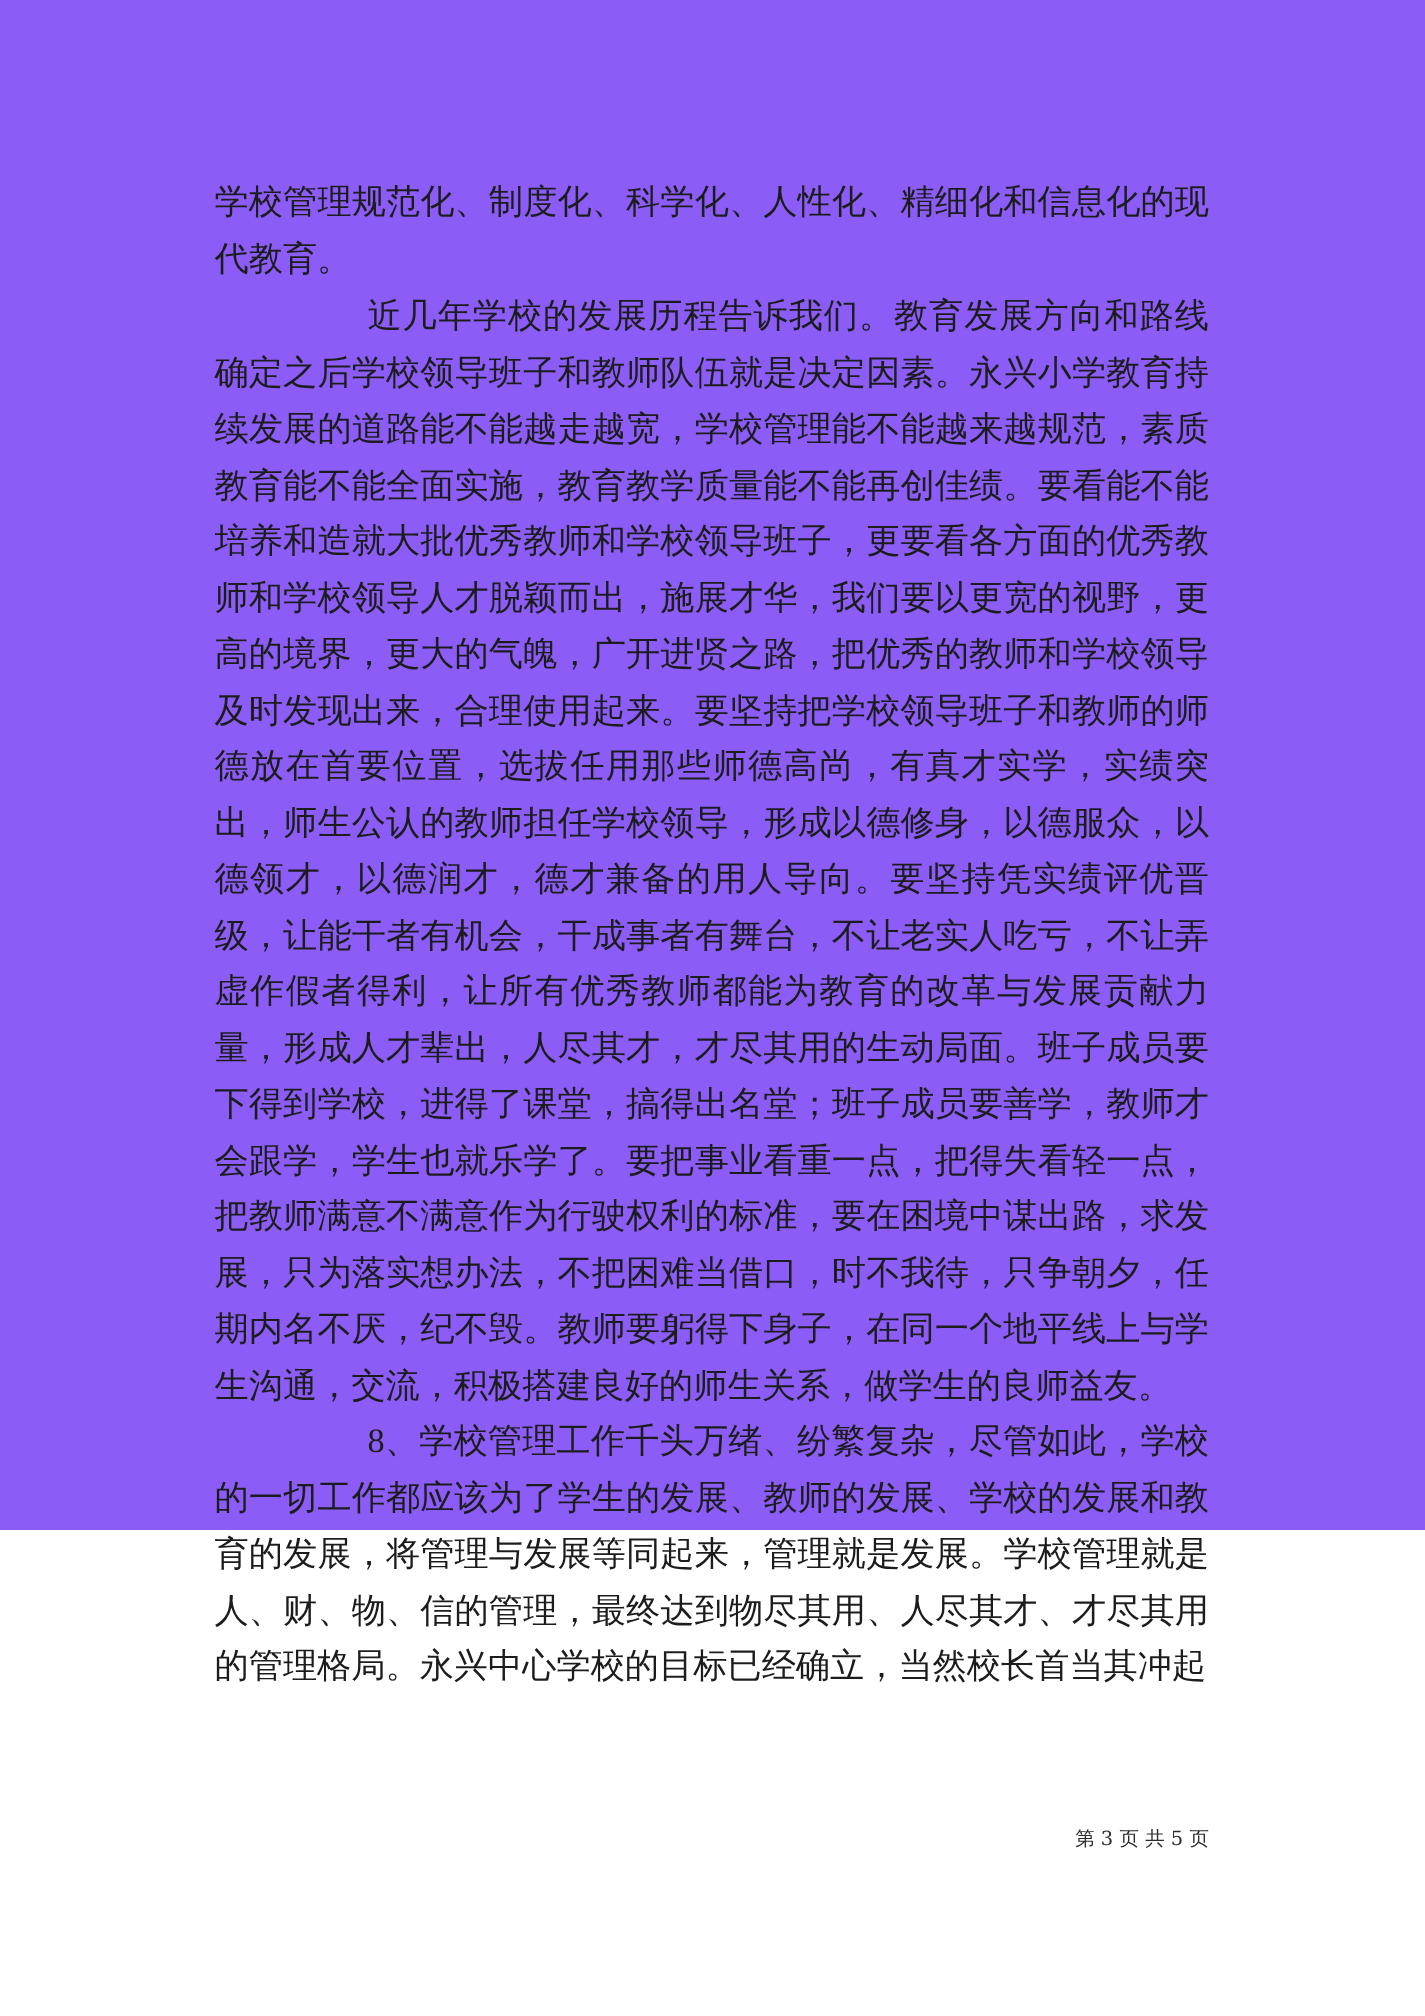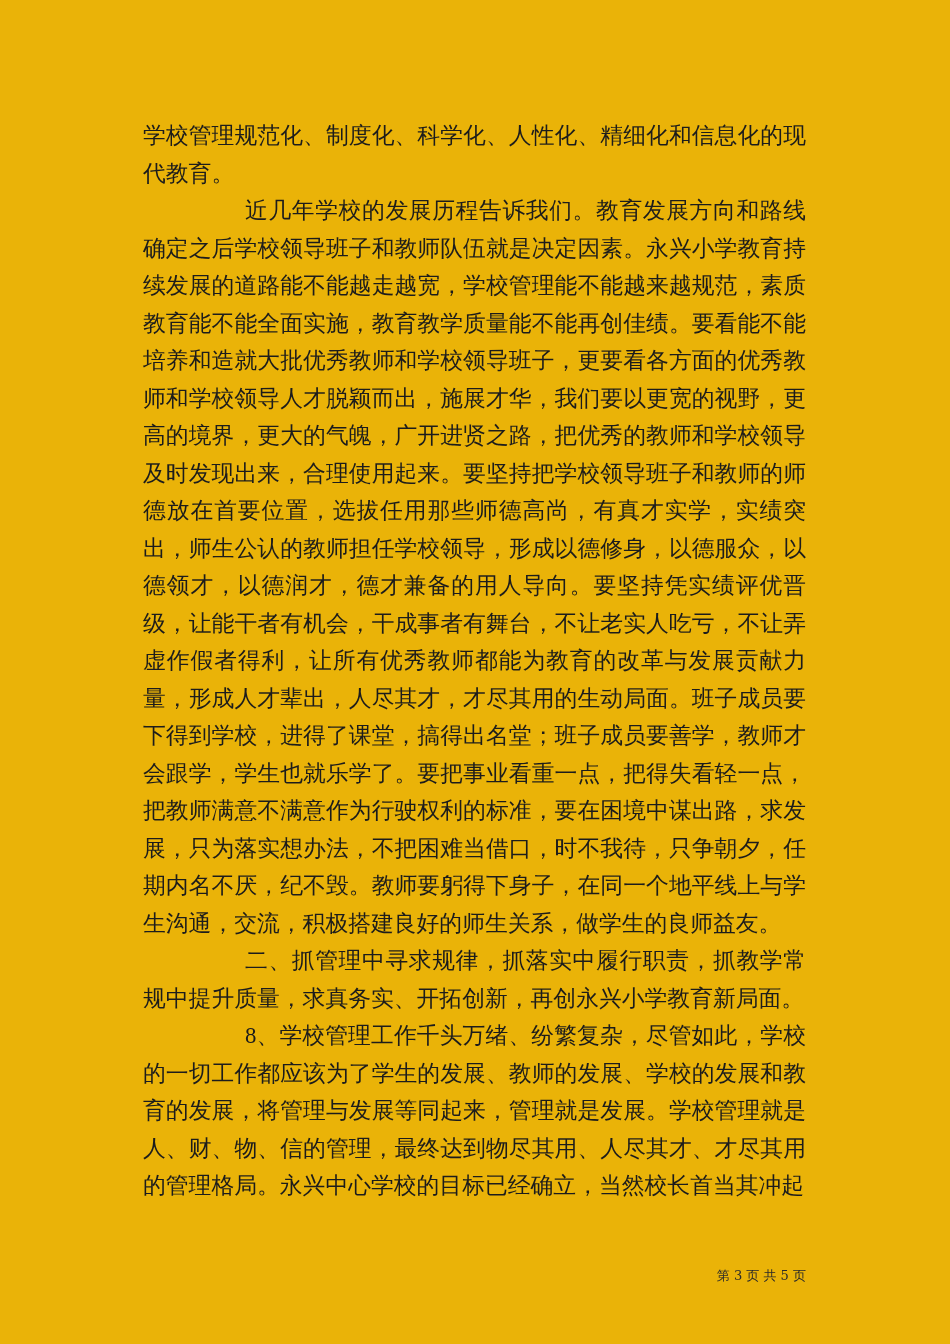--- a/index.html
+++ b/index.html
@@ -12,22 +12,22 @@
     background: #ffffff;
     position: relative;
     overflow: hidden;
     font-family: "DejaVu Serif", serif;
   }
   .doc-page {
     position: absolute;
     left: 0;
     top: 0;
     width: 950px;
-    height: 1344px;
-    background: #eab308;
+    height: 1020px;
+    background: #8b5cf6;
   }
   .doc-body {
     position: absolute;
     left: 143px;
     top: 117px;
     width: 663px;
     color: #1c1c1c;
     font-size: 22.8px;
     line-height: 37.5px;
     text-align: justify;
@@ -38,34 +38,33 @@
   .para {
     margin: 0;
     padding: 0;
   }
   .para.indent {
     text-indent: 102px;
     font-family: Liberation Serif, serif;
   }
   .page-footer {
     position: absolute;
-    top: 1266px;
+    top: 1217px;
     right: 144px;
     font-size: 13px;
     line-height: 20px;
     color: #2a2a2a;
     text-align: right;
     font-family: "DejaVu Serif", serif;
   }
 </style>
 </head>
 <body>
 
 <div class="doc-page">
   <div class="doc-body">
     <p class="para">学校管理规范化、制度化、科学化、人性化、精细化和信息化的现代教育。</p>
     <p class="para indent">近几年学校的发展历程告诉我们。教育发展方向和路线确定之后学校领导班子和教师队伍就是决定因素。永兴小学教育持续发展的道路能不能越走越宽，学校管理能不能越来越规范，素质教育能不能全面实施，教育教学质量能不能再创佳绩。要看能不能培养和造就大批优秀教师和学校领导班子，更要看各方面的优秀教师和学校领导人才脱颖而出，施展才华，我们要以更宽的视野，更高的境界，更大的气魄，广开进贤之路，把优秀的教师和学校领导及时发现出来，合理使用起来。要坚持把学校领导班子和教师的师德放在首要位置，选拔任用那些师德高尚，有真才实学，实绩突出，师生公认的教师担任学校领导，形成以德修身，以德服众，以德领才，以德润才，德才兼备的用人导向。要坚持凭实绩评优晋级，让能干者有机会，干成事者有舞台，不让老实人吃亏，不让弄虚作假者得利，让所有优秀教师都能为教育的改革与发展贡献力量，形成人才辈出，人尽其才，才尽其用的生动局面。班子成员要下得到学校，进得了课堂，搞得出名堂；班子成员要善学，教师才会跟学，学生也就乐学了。要把事业看重一点，把得失看轻一点，把教师满意不满意作为行驶权利的标准，要在困境中谋出路，求发展，只为落实想办法，不把困难当借口，时不我待，只争朝夕，任期内名不厌，纪不毁。教师要躬得下身子，在同一个地平线上与学生沟通，交流，积极搭建良好的师生关系，做学生的良师益友。</p>
-    <p class="para indent">二、抓管理中寻求规律，抓落实中履行职责，抓教学常规中提升质量，求真务实、开拓创新，再创永兴小学教育新局面。</p>
     <p class="para indent">8、学校管理工作千头万绪、纷繁复杂，尽管如此，学校的一切工作都应该为了学生的发展、教师的发展、学校的发展和教育的发展，将管理与发展等同起来，管理就是发展。学校管理就是人、财、物、信的管理，最终达到物尽其用、人尽其才、才尽其用的管理格局。永兴中心学校的目标已经确立，当然校长首当其冲起</p>
   </div>
 
   <div class="page-footer">第 3 页 共 5 页</div>
 </div>
 
 </body></html>

